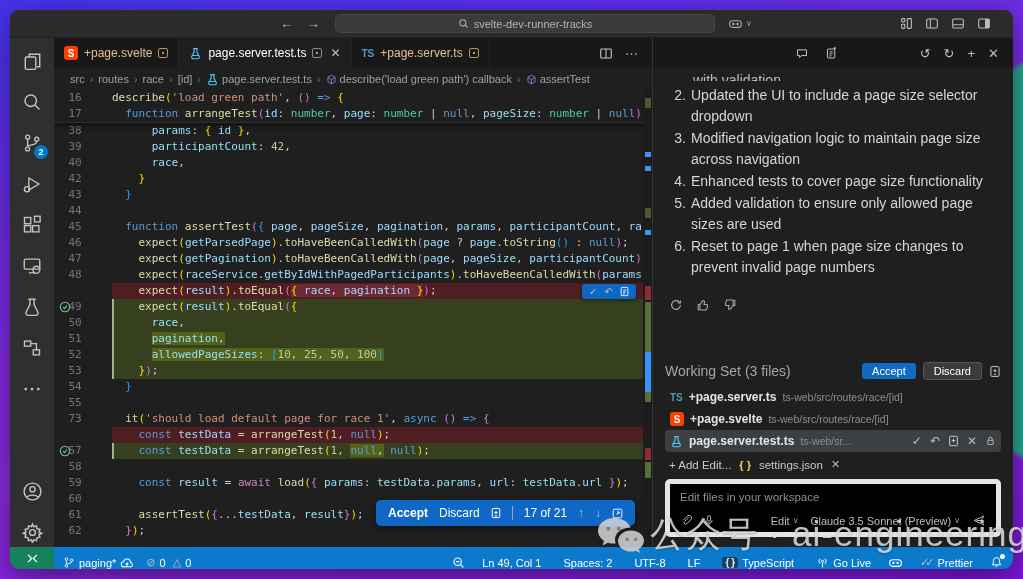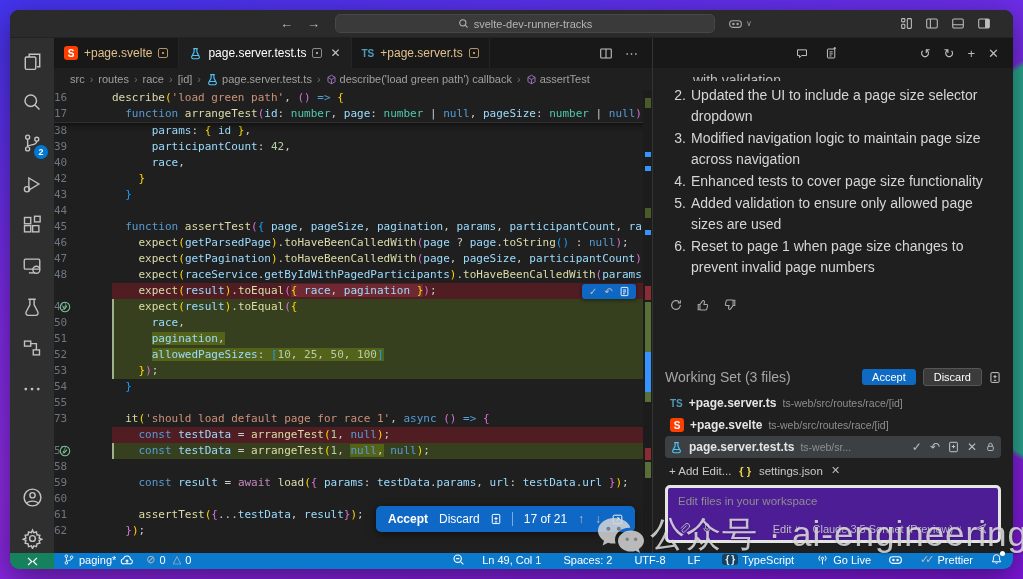--- a/index.html
+++ b/index.html
@@ -38,21 +38,21 @@
   .dotbox::after{content:"";position:absolute;left:3px;top:3px;width:2px;height:2px;background:#cfcfcf;border-radius:50%}
   .dotbox.gold{border-color:#b29363}.dotbox.gold::after{background:#e2c08d}
   .tab-close{color:#c5c5c5;font-size:12px;margin-left:2px}
   .tab-actions{margin-left:auto;display:flex;align-items:center;gap:12px;padding-right:14px;color:#c5c5c5}
   .breadcrumb{height:22px;flex:none;display:flex;align-items:center;gap:4px;padding-left:16px;font-size:11px;color:#a0a0a0;background:#1f1f1f;white-space:nowrap;overflow:hidden}
   .bc-sep{color:#6d6d6d;font-size:11px;padding:0 1px}
   .bc-item{display:flex;align-items:center;gap:3px}
   
   .code-area{flex:1;position:relative;overflow:hidden;background:#1f1f1f}
   .row{display:flex;height:16px;line-height:16px;font-family:"DejaVu Sans Mono",monospace;font-size:11px}
-  .gut{width:58px;flex:none;text-align:left;padding-right:16px;color:#6e7681;position:relative}
+  .gut{width:58px;flex:none;text-align:center;padding-right:16px;color:#6e7681;position:relative}
   .gut .gicon{position:absolute;left:5px;top:2px}
   .cnt{flex:1;white-space:pre;overflow:hidden;color:#cccccc}
   .row.del .cnt{background:#501d23}
   .row.add .cnt{background:#36401f;box-shadow:inset 2px 0 0 #9fb18d}
   .hd{background:#702832}
   .ha{background:#54631a}
   .sticky-wrap{box-shadow:0 3px 5px rgba(0,0,0,.45);position:relative;z-index:3;background:#1f1f1f;border-bottom:1px solid #303030}
   .tk-kw{color:#569cd6}.tk-fn{color:#dcdcaa}.tk-str{color:#ce9178}.tk-num{color:#b5cea8}
   .tk-type{color:#4ec9b0}.tk-var{color:#9cdcfe}.tk-pl{color:#cccccc}.tk-ctl{color:#c586c0}
   .tk-pY{color:#ffd700}.tk-pP{color:#da70d6}.tk-pB{color:#179fff}
@@ -84,29 +84,29 @@
   .btn.primary{background:#0f6ac4}
   .btn.secondary{background:#3b3b3b;border:1px solid #565656}
   .ws-row{display:flex;align-items:center;gap:6px;height:22px;padding:0 5px;border-radius:4px;font-size:12px;color:#e4e4e4}
   .ws-row .fname{font-weight:bold;white-space:nowrap}
   .ws-row .fpath{color:#8f8f8f;font-size:10.5px;white-space:nowrap;overflow:hidden;text-overflow:ellipsis}
   .ws-row.selected{background:#3c4043}
   .ws-actions{margin-left:auto;display:flex;gap:8px;color:#cfcfcf;align-items:center}
   .ws-add{display:flex;align-items:center;gap:8px;margin-top:6px;color:#c8c8c8;font-size:11.5px;padding-left:4px}
   .chip-braces{color:#e8d44d;font-weight:bold;font-size:11px}
   
-  .chat-input{flex:none;margin:4px 12px 10px 12px;height:58px;background:#4c1d95;border:3px solid #e5e5e5;border-radius:5px;
+  .chat-input{flex:none;margin:4px 12px 10px 12px;height:58px;background:#000000;border:5px solid #e5e5e5;border-radius:5px;
     display:flex;flex-direction:column;padding:7px 10px 5px 10px}
   .ci-placeholder{color:#8e8e8e;font-size:11.5px;flex:1}
   .ci-controls{display:flex;align-items:center;gap:10px;color:#bdbdbd;font-size:11px}
   .ci-right{margin-left:auto;display:flex;align-items:center;gap:12px}
   .sel{display:flex;align-items:center;gap:3px;white-space:nowrap}
   .chev{font-size:8px;color:#9a9a9a}
   
-  .statusbar{height:16px;flex:none;background:#0b79cc;display:flex;align-items:flex-start;color:#fff;font-size:11px}
+  .statusbar{height:22px;flex:none;background:#0b79cc;display:flex;align-items:flex-end;color:#fff;font-size:11px}
   .sb-remote{width:44px;height:100%;background:#16825d;display:flex;align-items:center;justify-content:center;flex:none}
   .sb-item{display:flex;align-items:center;gap:4px;padding:0 5px;white-space:nowrap}
   .sb-left{display:flex;align-items:center;gap:2px;padding-left:4px}
   .sb-right{margin-left:auto;display:flex;align-items:center;gap:12px;padding-right:10px}
   .braces-chip{background:#16425f;border-radius:3px;padding:0 3px;font-weight:bold;font-size:10px;color:#e8e8e8}
   .sb-bell{position:relative}
   .sb-bell::after{content:"";position:absolute;right:-2px;top:-2px;width:5px;height:5px;border-radius:50%;background:#fff}
   
   .watermark{position:absolute;left:594px;top:511px;z-index:50;display:flex;align-items:center;gap:4px;pointer-events:none}
   .wm-text{font-size:35px;color:rgba(224,224,224,.85);letter-spacing:1px;white-space:nowrap;text-shadow:0 1px 2px rgba(0,0,0,.25)}

